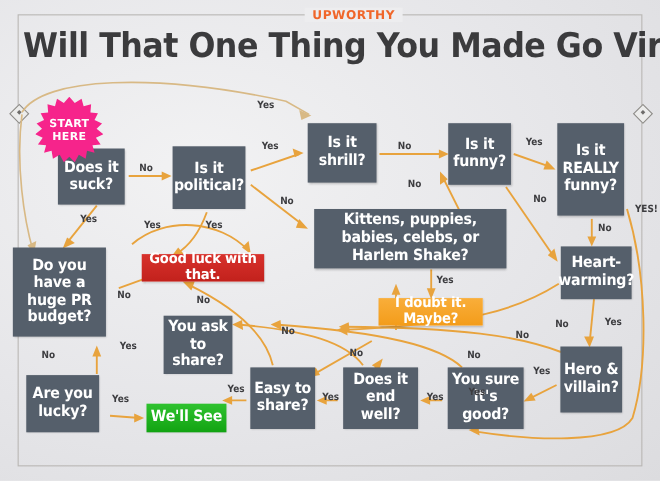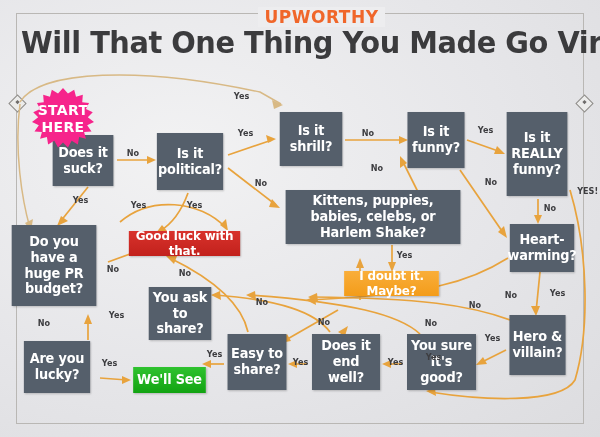--- a/index.html
+++ b/index.html
@@ -27,21 +27,21 @@
     transform:rotate(45deg);
     background:#ececeb;
   }
   .corner-dia:after{
     content:"";position:absolute;left:3px;top:3px;width:3px;height:3px;
     background:#6e6c6a;
   }
   .brand{
     position:absolute;left:0;right:0;top:7px;text-align:center;
     font-family:"DejaVu Sans", sans-serif;
-    font-weight:bold;font-size:17px;letter-spacing:0.5px;
+    font-weight:bold;font-size:11px;letter-spacing:0.5px;
     color:#f0662a;
     text-transform:uppercase;
     background:transparent;
     padding-left:43px;
   }
   .brand span{background:#ededef;padding:0 7px;}
   .title{
     position:absolute;left:0;right:0;top:24px;text-align:center;
     font-family:"DejaVu Sans", sans-serif;
     font-weight:bold;font-size:31px;
@@ -71,21 +71,21 @@
   .n-orange{background:linear-gradient(#f9ae3a,#f39c1a);}
   
   .burst{
     position:absolute;
     width:62px;height:62px;
     background:#f6248b;
     color:#fff;
     display:flex;align-items:center;justify-content:center;
     text-align:center;
     font-family:"DejaVu Sans", sans-serif;
-    font-weight:bold;font-size:14px;line-height:1.2;
+    font-weight:bold;font-size:10px;line-height:1.2;
     letter-spacing:0.3px;
     clip-path:polygon(
       50% 0%,58% 9%,68% 3%,71% 14%,82% 11%,81% 23%,92% 24%,87% 34%,
       98% 39%,90% 47%,100% 55%,89% 60%,96% 70%,84% 71%,87% 82%,76% 79%,
       74% 91%,64% 85%,58% 96%,50% 88%,42% 96%,36% 85%,26% 91%,24% 79%,
       13% 82%,16% 71%,4% 70%,11% 60%,0% 55%,10% 47%,2% 39%,13% 34%,
       8% 24%,19% 23%,18% 11%,29% 14%,32% 3%,42% 9%);
   }
   
   .elabel{

